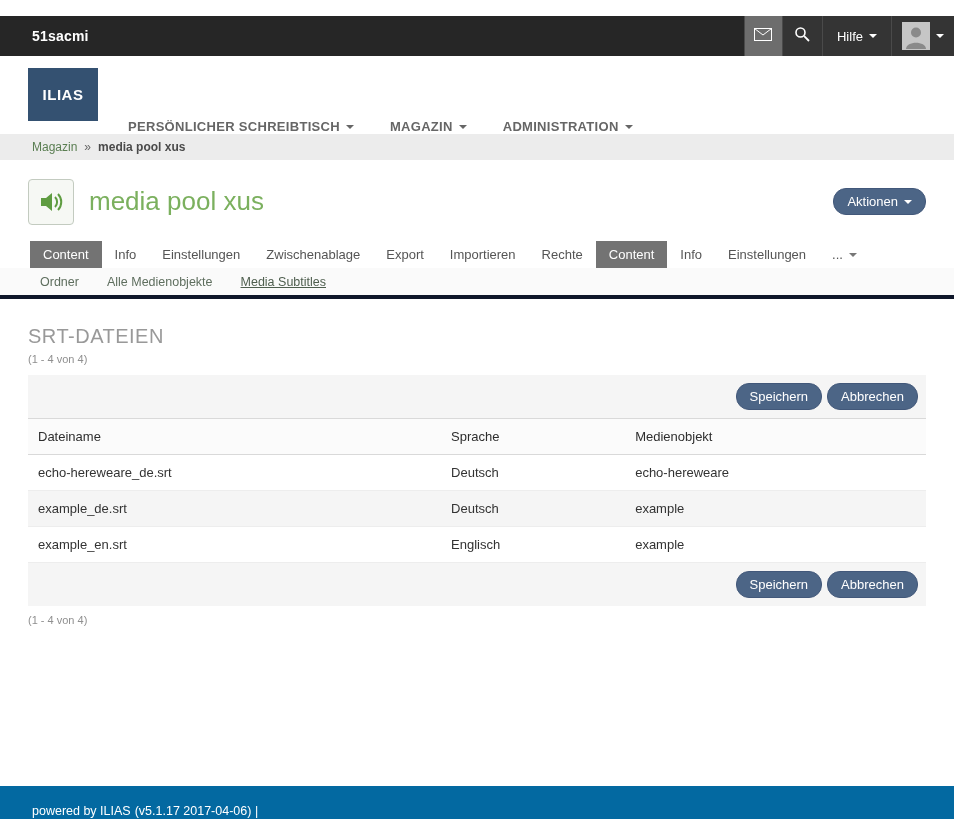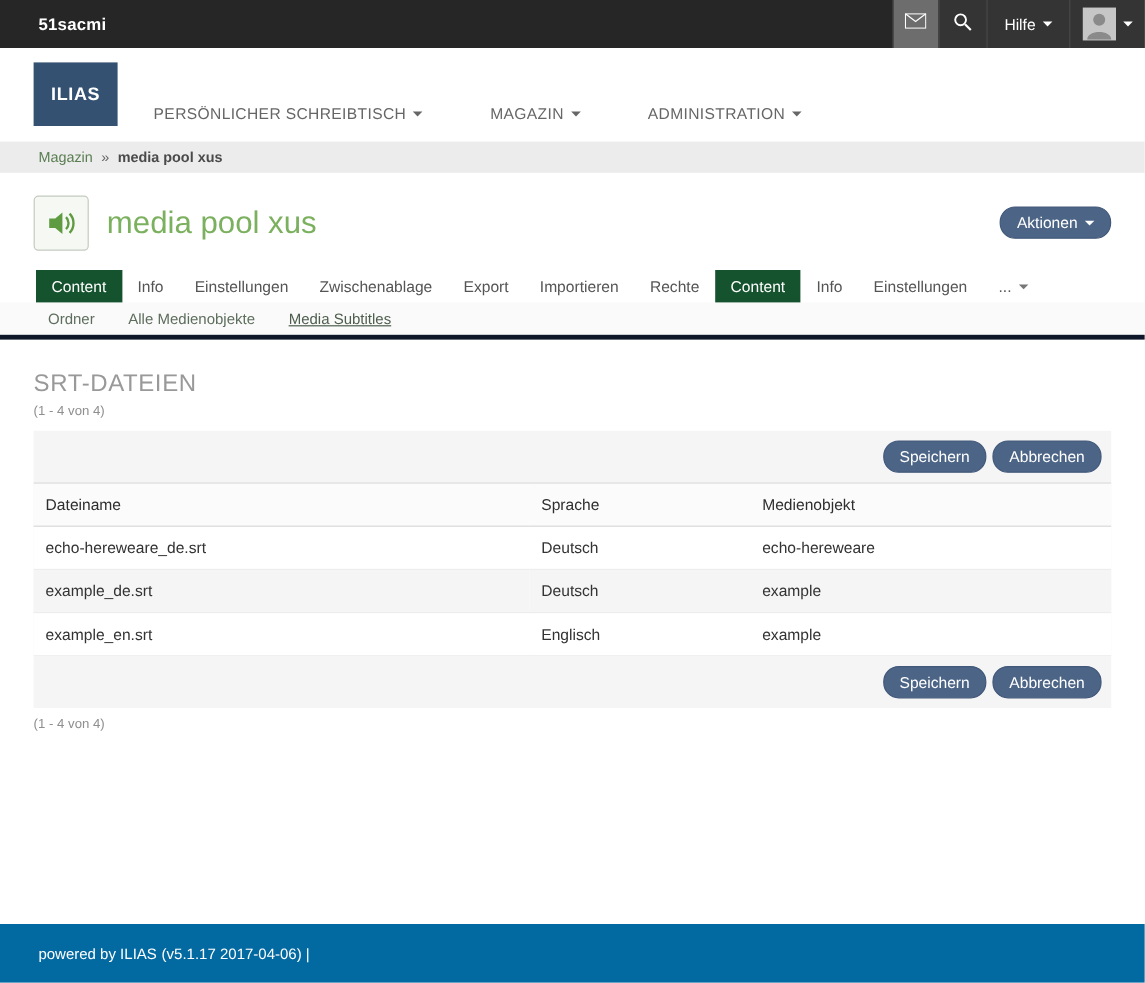--- a/index.html
+++ b/index.html
@@ -2,57 +2,57 @@
 <html><head>
 <meta charset="utf-8">
 <style>
   * { margin:0; padding:0; box-sizing:border-box; }
   body {
     width:954px; height:819px;
     font-family:"Liberation Sans", sans-serif;
     background:#ffffff; color:#333;
   }
   
-  .topbar { height:40px; background:#262626; display:flex; align-items:center; color:#fff; }
+  .topbar { height:40px; background:#262626; display:flex; align-items:center; color:#fff;margin-top:16px; }
   .topbar-client { font-weight:bold; font-size:14px; margin-left:32px; letter-spacing:0.2px; }
   .topbar-right { margin-left:auto; display:flex; align-items:stretch; height:100%; }
   .top-cell { display:flex; align-items:center; justify-content:center; border-left:1px solid #4a4a4a; cursor:pointer; background:#343434; }
   .cell-mail { width:38px; background:#6d6d6d; }
   .cell-search { width:40px; }
   .cell-help { padding:0 14px; font-size:13px; color:#fff; }
   .cell-user { padding:0 10px; }
   .avatar-box { width:28px; height:28px; overflow:hidden; display:block; }
   .caret { display:inline-block; width:0; height:0;
     border-left:4px solid transparent; border-right:4px solid transparent;
     border-top:4px solid currentColor; margin-left:6px; vertical-align:2px; }
   
   .header { height:78px; display:flex; background:#fff; }
   .logo { width:70px; height:53px; background:#345171; color:#fff; display:flex;
     align-items:center; justify-content:center; font-weight:bold; font-size:15px;
     letter-spacing:0.5px; margin:12px 0 0 28px; cursor:pointer; }
-  .main-nav { display:flex; align-items:flex-end; padding-bottom:16px; margin-left:30px; gap:56px; }
+  .main-nav { display:flex; align-items:flex-end; margin-left:30px; gap:36px;font-weight:bold; }
   .nav-item { font-size:13px; color:#666; letter-spacing:0.3px; cursor:pointer; }
   .nav-item .caret { color:#666; }
   
   .breadcrumb { height:26px; background:#ececec; display:flex; align-items:center;
     font-size:12px; padding-left:32px; color:#666; gap:7px; }
   .breadcrumb a { color:#5a7e52; text-decoration:none; cursor:pointer; }
   .breadcrumb .current { font-weight:bold; color:#4a4a4a; }
   
   .titlebar { display:flex; align-items:center; padding:17px 28px 15px; height:81px; }
   .obj-icon { width:46px; height:46px; border:1px solid #c3cbc0; border-radius:4px;
     background:#f6f8f4; display:flex; align-items:center; justify-content:center; }
   .page-title { font-size:26px; font-weight:normal; color:#7bb05e; margin-left:15px; }
   .btn { background:#4c6586; color:#fff; font-size:13px; padding:5px 13px;
     border:1px solid #42587a; border-radius:13px; cursor:pointer; font-family:inherit; }
   .actions-btn { margin-left:auto; }
   
   .tabs { display:flex; align-items:flex-end; padding-left:30px; height:27px; }
   .tab { font-size:13px; color:#555; padding:6px 13px; cursor:pointer; white-space:nowrap; }
-  .tab.active { background:#14532d; color:#fff; }
+  .tab.active { background:#737373; color:#fff; }
   .tab .caret { color:#777; }
   .subtabs { background:#fafafa; border-bottom:4px solid #0f172a; padding:7px 0 7px 40px;
     display:flex; gap:28px; height:31px; align-items:center; }
   .subtab { font-size:12.5px; color:#5e6e5e; text-decoration:none; cursor:pointer; }
   .subtab.active { text-decoration:underline; color:#4e5e4e; }
   
   .content { padding:26px 28px 0; min-height:487px; }
   .section-heading { font-size:20px; font-weight:normal; color:#999; letter-spacing:0.5px; }
   .count { font-size:11px; color:#8f8f8f; margin-top:5px; }
   .count-top { margin-bottom:10px; }

